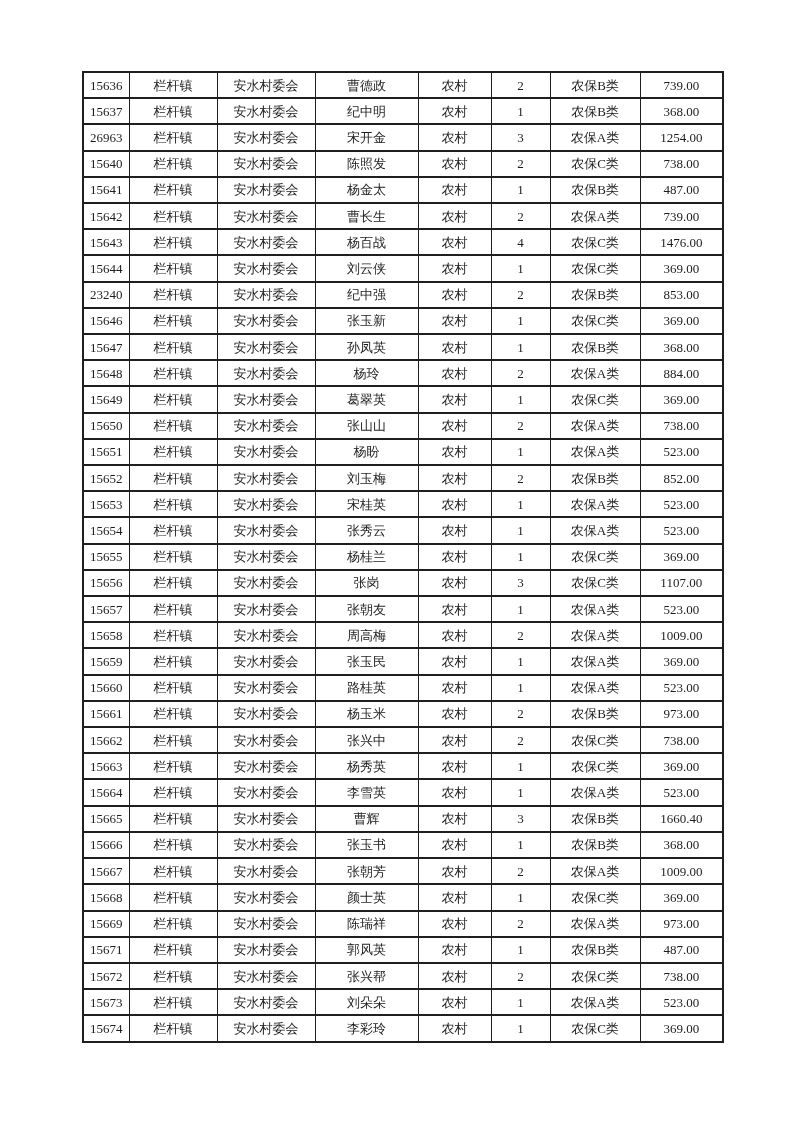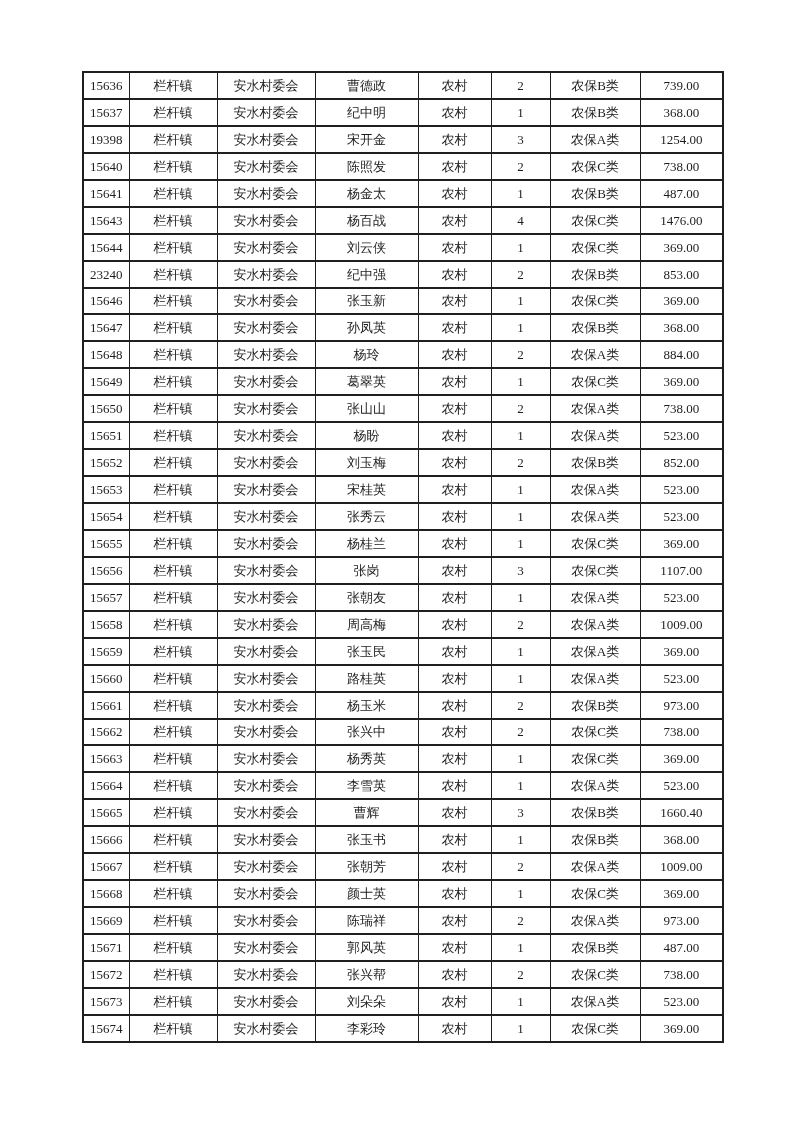--- a/index.html
+++ b/index.html
@@ -84,21 +84,21 @@
           <td>15637</td>
           <td>栏杆镇</td>
           <td>安水村委会</td>
           <td>纪中明</td>
           <td>农村</td>
           <td>1</td>
           <td>农保B类</td>
           <td>368.00</td>
         </tr>
         <tr>
-          <td>19398</td>
+          <td>26963</td>
           <td>栏杆镇</td>
           <td>安水村委会</td>
           <td>宋开金</td>
           <td>农村</td>
           <td>3</td>
           <td>农保A类</td>
           <td>1254.00</td>
         </tr>
         <tr>
           <td>15640</td>
@@ -112,20 +112,30 @@
         </tr>
         <tr>
           <td>15641</td>
           <td>栏杆镇</td>
           <td>安水村委会</td>
           <td>杨金太</td>
           <td>农村</td>
           <td>1</td>
           <td>农保B类</td>
           <td>487.00</td>
+        </tr>
+        <tr>
+          <td>15642</td>
+          <td>栏杆镇</td>
+          <td>安水村委会</td>
+          <td>曹长生</td>
+          <td>农村</td>
+          <td>2</td>
+          <td>农保A类</td>
+          <td>739.00</td>
         </tr>
         <tr>
           <td>15643</td>
           <td>栏杆镇</td>
           <td>安水村委会</td>
           <td>杨百战</td>
           <td>农村</td>
           <td>4</td>
           <td>农保C类</td>
           <td>1476.00</td>

